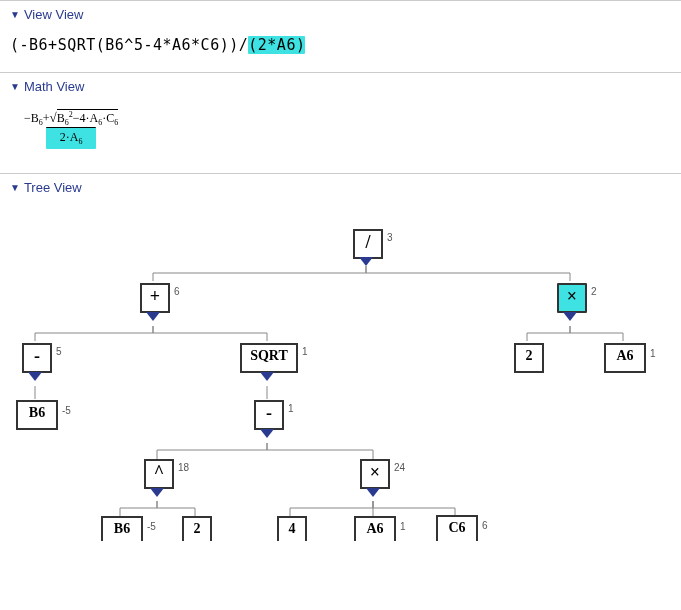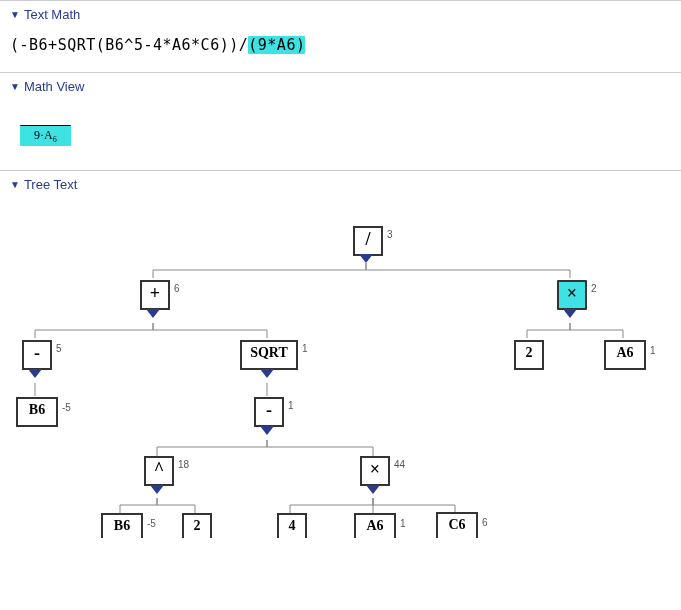--- a/index.html
+++ b/index.html
@@ -118,46 +118,49 @@
     stroke-width: 1;
     fill: none;
   }
 </style>
 </head>
 <body>
 
 <div class="section">
   <div class="section-header">
     <span class="sect-caret">▼</span>
-    <span>Text Math</span>
+    <span>View View</span>
   </div>
   <div class="text-content">
-    <span>(-B6+SQRT(B6^5-4*A6*C6))/</span><span class="hl">(9*A6)</span>
+    <span>(-B6+SQRT(B6^5-4*A6*C6))/</span><span class="hl">(2*A6)</span>
   </div>
 </div>
 
 <div class="section">
   <div class="section-header">
     <span class="sect-caret">▼</span>
     <span>Math View</span>
   </div>
   <div class="math-view">
     <span class="frac">
+      <span class="num">
+        <span>−B</span><span class="sub">6</span><span>+</span><span class="sqrt-sym">√</span><span class="sqrt-over"><span>B</span><span class="sub">6</span><span class="sup">2</span><span>−4·A</span><span class="sub">6</span><span>·C</span><span class="sub">6</span></span>
+      </span>
       <br>
       <span class="den hl">
-        <span>9·A</span><span class="sub">6</span>
+        <span>2·A</span><span class="sub">6</span>
       </span>
     </span>
   </div>
 </div>
 
 <div class="section">
   <div class="section-header">
     <span class="sect-caret">▼</span>
-    <span>Tree Text</span>
+    <span>Tree View</span>
   </div>
   <div class="tree-view">
 
     <svg class="lines">
 
       <polyline points="366,65 366,72 153,72 153,80"></polyline>
       <polyline points="366,65 366,72 570,72 570,80"></polyline>
 
       <polyline points="153,125 153,132 35,132 35,140"></polyline>
       <polyline points="153,125 153,132 267,132 267,140"></polyline>
@@ -230,21 +233,21 @@
     <div class="caret" style="left:260px; top:228px"></div>
 
     <div class="node" style="left:144px; top:258px; width:26px; height:24px; font-size:18px; padding-top:2px;">
       <span>^</span>
       <span class="n-lbl" style="left:32px; top:2px">18</span>
     </div>
     <div class="caret" style="left:150px; top:287px"></div>
 
     <div class="node" style="left:360px; top:258px; width:26px; height:24px; font-size:18px; padding-top:2px;">
       <span>×</span>
-      <span class="n-lbl" style="left:32px; top:2px">44</span>
+      <span class="n-lbl" style="left:32px; top:2px">24</span>
     </div>
     <div class="caret" style="left:366px; top:287px"></div>
 
     <div class="node" style="left:101px; top:315px; width:38px; height:22px; font-size:14px; padding-top:4px;">
       <span>B6</span>
       <span class="n-lbl" style="left:44px; top:4px">-5</span>
     </div>
     <div class="node" style="left:182px; top:315px; width:26px; height:22px; font-size:14px; padding-top:4px;">
       <span>2</span>
     </div>

